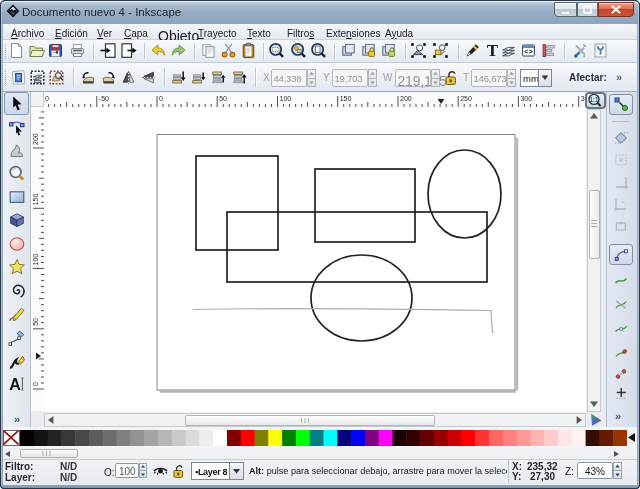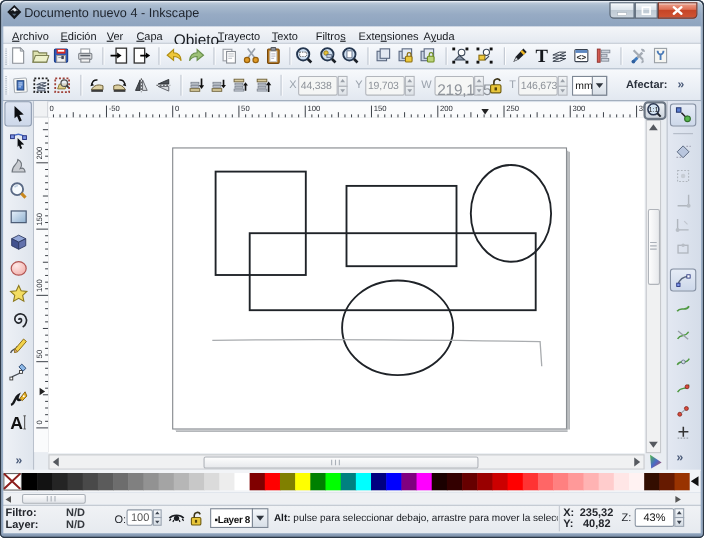--- a/index.html
+++ b/index.html
@@ -613,21 +613,21 @@
 <svg style="position:absolute;left:229px;top:462px;" width="15" height="18" viewBox="0 0 15 18">
     <path d="M7.5 11.5 l3.6-4.6 h-7.2z" fill="#2e343c"></path>
   </svg>
 <div style="left:249px;top:460px;width:258px;height:24px;overflow:hidden;">
     <span style="left:0;top:6px;font-size:9.1px;color:#16191e;white-space:nowrap;"><b>Alt:</b> pulse para seleccionar debajo, arrastre para mover la selecci</span>
   </div>
 <div style="left:508px;top:460px;width:1px;height:23px;background:#c2c8d0;"></div>
 <span style="left:512px;top:461px;font-size:10px;font-weight:bold;color:#23262c;">X:</span>
 <span style="left:527px;top:461px;font-size:10px;font-weight:bold;color:#23262c;">235,32</span>
 <span style="left:512px;top:471px;font-size:10px;font-weight:bold;color:#23262c;">Y:</span>
-<span style="left:530px;top:471px;font-size:10px;font-weight:bold;color:#23262c;">40,82</span>
+<span style="left:530px;top:471px;font-size:10px;font-weight:bold;color:#23262c;">27,30</span>
 <span style="left:565px;top:466px;font-size:10px;color:#23262c;">Z:</span>
 <div class="inp" style="left:577px;top:462px;width:36px;height:17px;"></div>
 <span style="left:585px;top:466px;font-size:10px;color:#111;">43%</span>
 <div style="left:613px;top:462px;width:9px;height:9px;background:linear-gradient(#f8fafc,#dde3ea);border:1px solid #99a3b0;"></div>
 <div style="left:613px;top:470px;width:9px;height:9px;background:linear-gradient(#f0f3f7,#d2dae2);border:1px solid #99a3b0;"></div>
 <svg style="position:absolute;left:613px;top:462px;" width="9" height="17" viewBox="0 0 9 17">
     <path d="M4.5 2.5 l2.2 3 h-4.4z" fill="#3c4450"></path>
     <path d="M4.5 14.5 l2.2-3 h-4.4z" fill="#3c4450"></path>
   </svg>
 <div style="left:1px;top:485px;width:638px;height:3px;background:linear-gradient(#93a7c0,#7b8fa8);border-radius:0 0 4px 4px;"></div>

